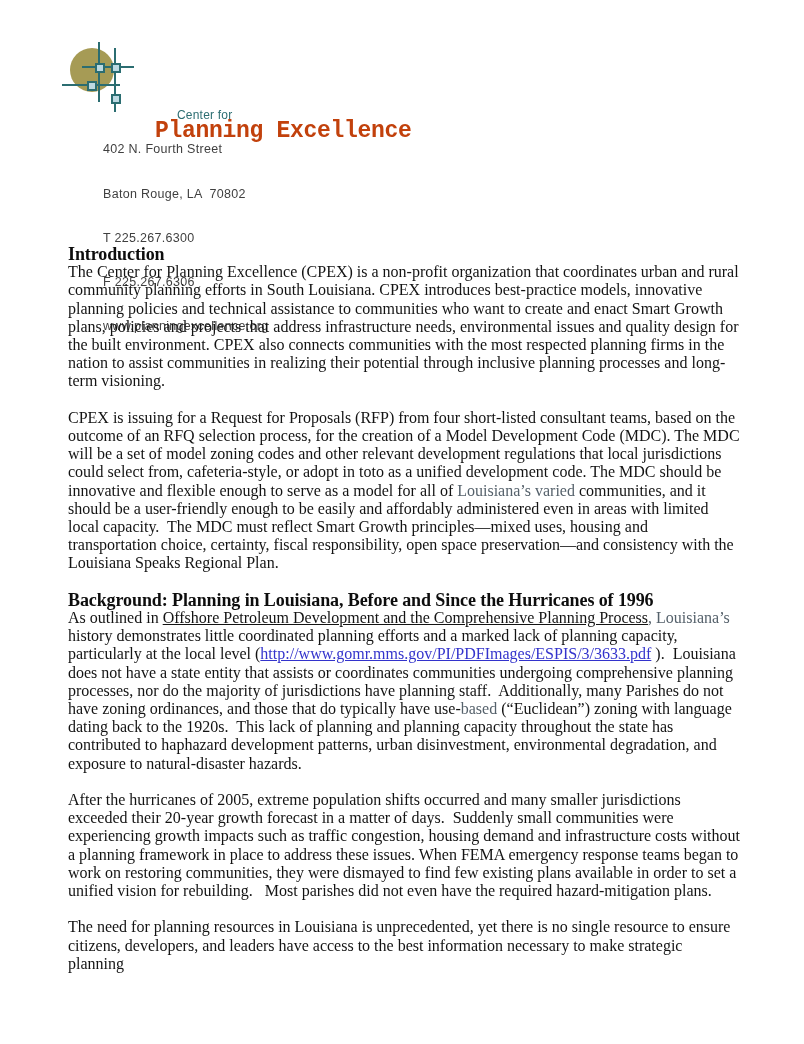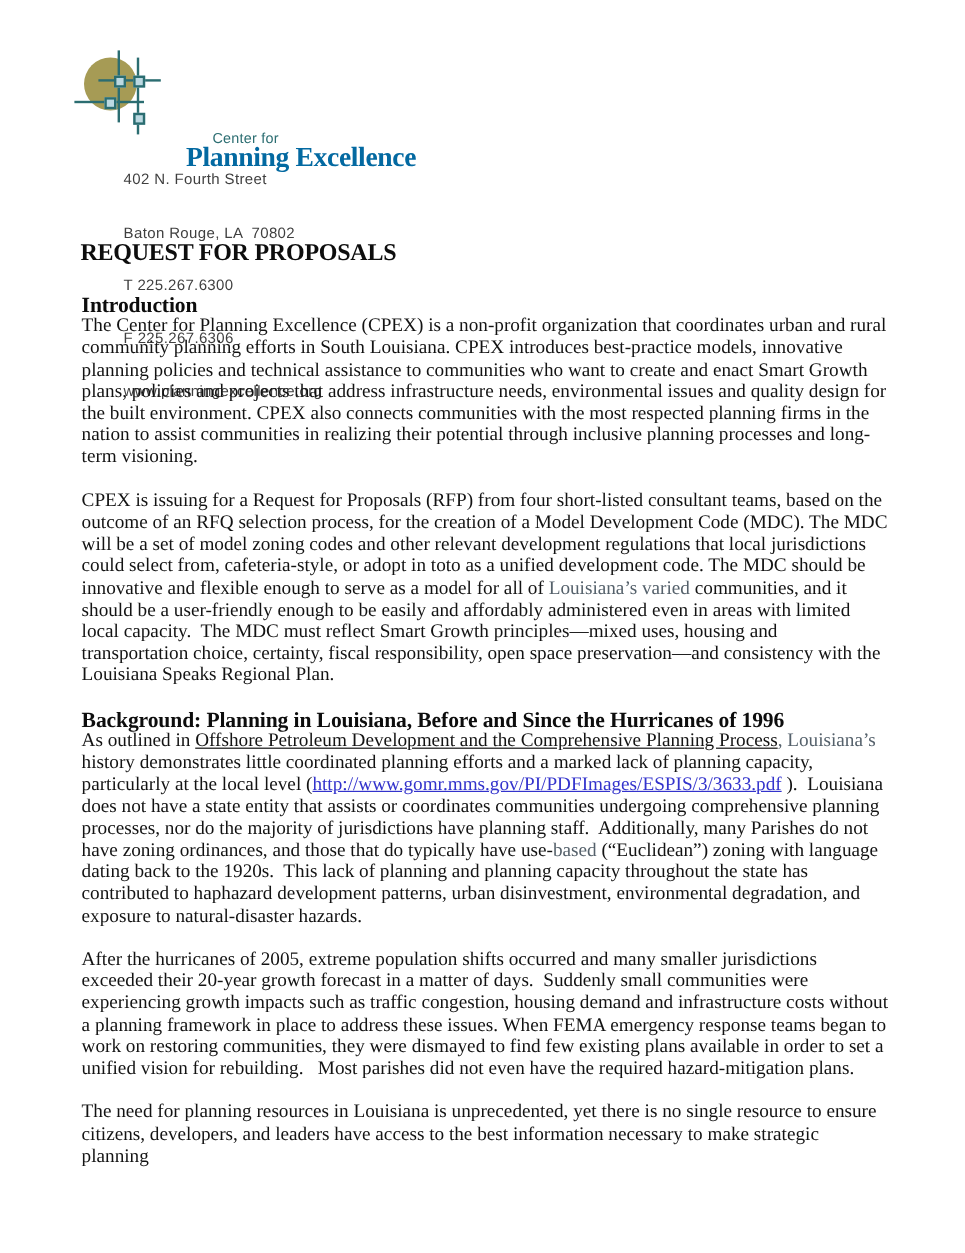--- a/index.html
+++ b/index.html
@@ -27,22 +27,22 @@
   .sq2 { left: 49px; top: 21px; }
   .sq3 { left: 25px; top: 39px; }
   .sq4 { left: 49px; top: 52px; }
   .logo-top {
     position: absolute; left: 115px; top: 66px;
     font-family: "Liberation Sans", sans-serif;
     font-size: 12px; color: #2b6d71; letter-spacing: 0.2px; white-space: nowrap;
   }
   .logo-bottom {
     position: absolute; left: 93px; top: 76px;
-    font-family: Liberation Serif, serif;
-    font-size: 23px; font-weight: bold; color: #0369a1; letter-spacing: -0.3px; white-space: nowrap;
+    font-family: Liberation Mono, monospace;
+    font-size: 23px; font-weight: bold; color: #c2410c; letter-spacing: -0.3px; white-space: nowrap;
   }
   .contact {
     position: absolute; left: 68px; top: 113px;
     font-family: "Liberation Sans", sans-serif;
     font-size: 12.5px; line-height: 14.7px; color: #3f3f3f;
     letter-spacing: 0.3px; white-space: pre; margin-left: 35px;
   }
 
   
   .doc-title {
@@ -86,21 +86,20 @@
 
     <div class="contact">
       <div>402 N. Fourth Street</div>
       <div>Baton Rouge, LA  70802</div>
       <div>T 225.267.6300</div>
       <div>F 225.267.6306</div>
       <div>www.planningexcellence.org</div>
     </div>
   </div>
 
-  <h1 class="doc-title">REQUEST FOR PROPOSALS</h1>
 
   <div class="content">
     <section>
       <h2>Introduction</h2>
       <p><span>The Center for Planning Excellence (CPEX) is a non-profit organization that coordinates urban and rural community planning efforts in South Louisiana. CPEX introduces best-practice models, innovative planning policies and technical assistance to communities who want to create and enact Smart Growth plans, policies and projects that address infrastructure needs, environmental issues and quality design for the built environment. CPEX also connects communities with the most respected planning firms in the nation to assist communities in realizing their potential through inclusive planning processes and long-term visioning.</span></p>
       <p><span>CPEX is issuing for a Request for Proposals (RFP) from four short-listed consultant teams, based on the outcome of an RFQ selection process, for the creation of a Model Development Code (MDC). The MDC will be a set of model zoning codes and other relevant development regulations that local jurisdictions could select from, cafeteria-style, or adopt </span><span class="run-italic">in toto</span><span> as a unified development code. The MDC should be innovative and flexible enough to serve as a model for all of </span><span class="run-gray">Louisiana’s varied</span><span> communities, and it should be a user-friendly enough to be easily and affordably administered even in areas with limited local capacity.  The MDC must reflect Smart Growth principles—mixed uses, housing and transportation choice, certainty, fiscal responsibility, open space preservation—and consistency with the Louisiana Speaks Regional Plan.</span></p>
     </section>
 
     <section>
       <h2>Background: Planning in Louisiana, Before and Since the Hurricanes of 1996</h2>

